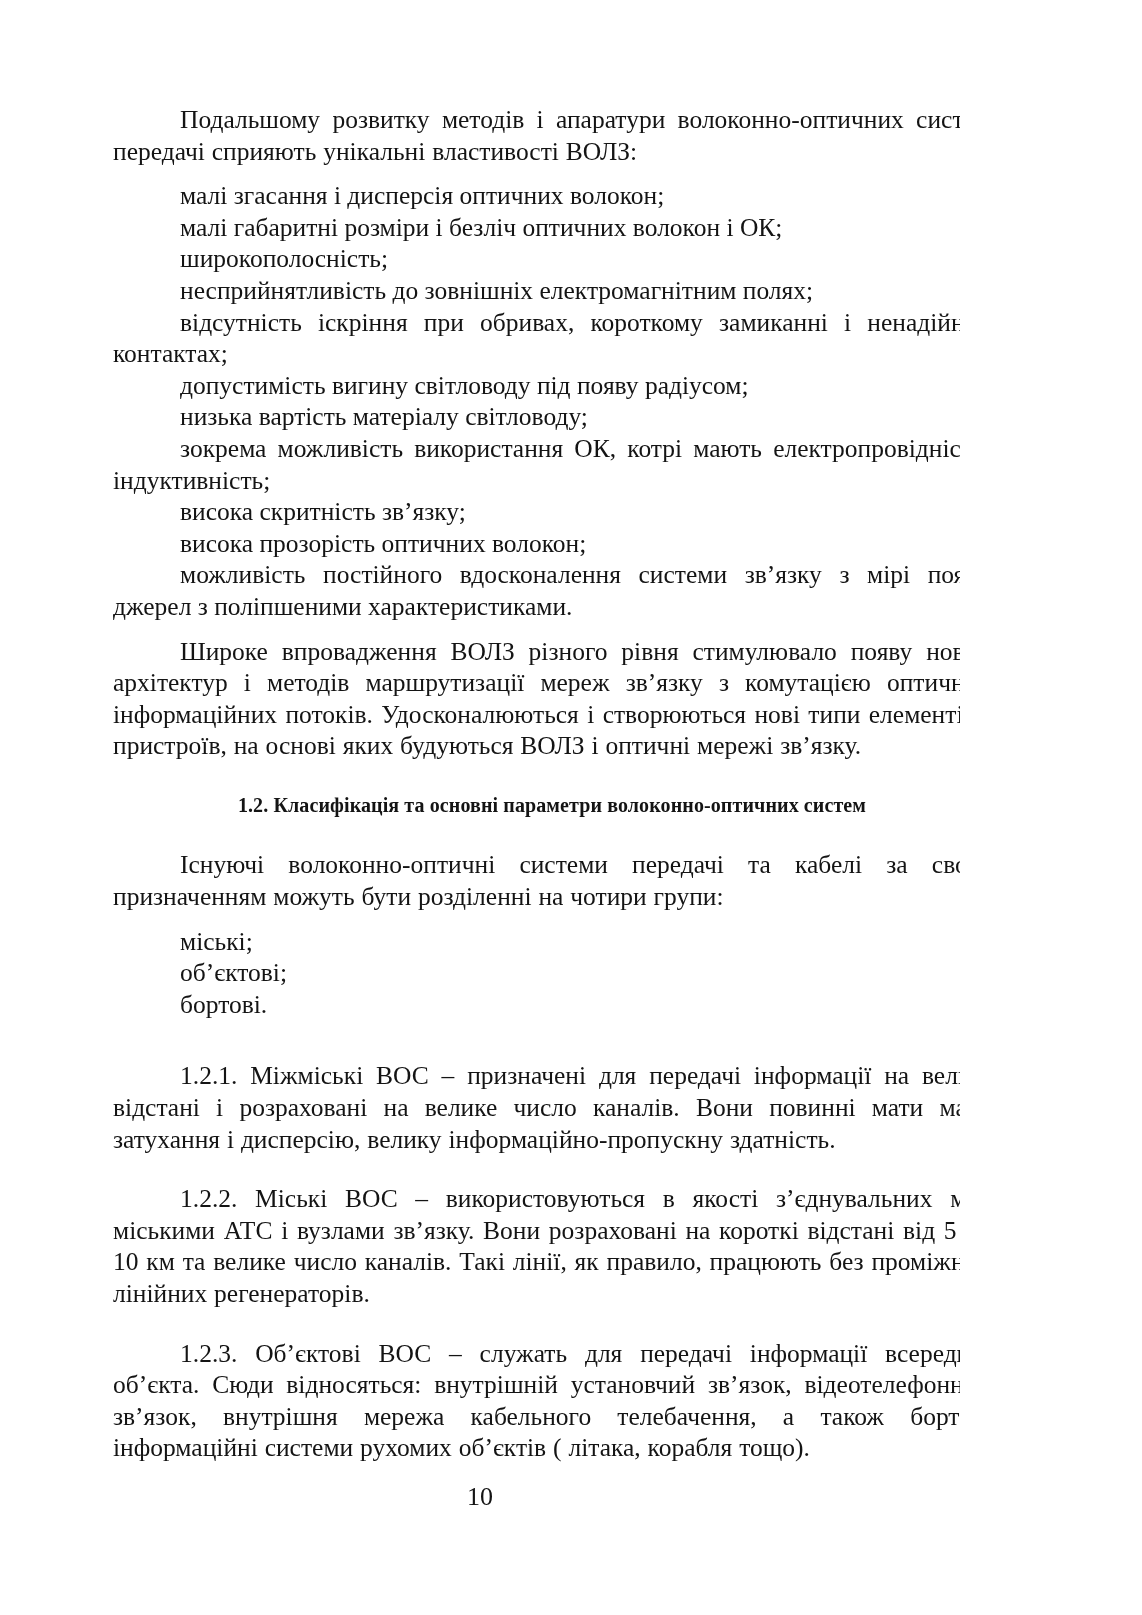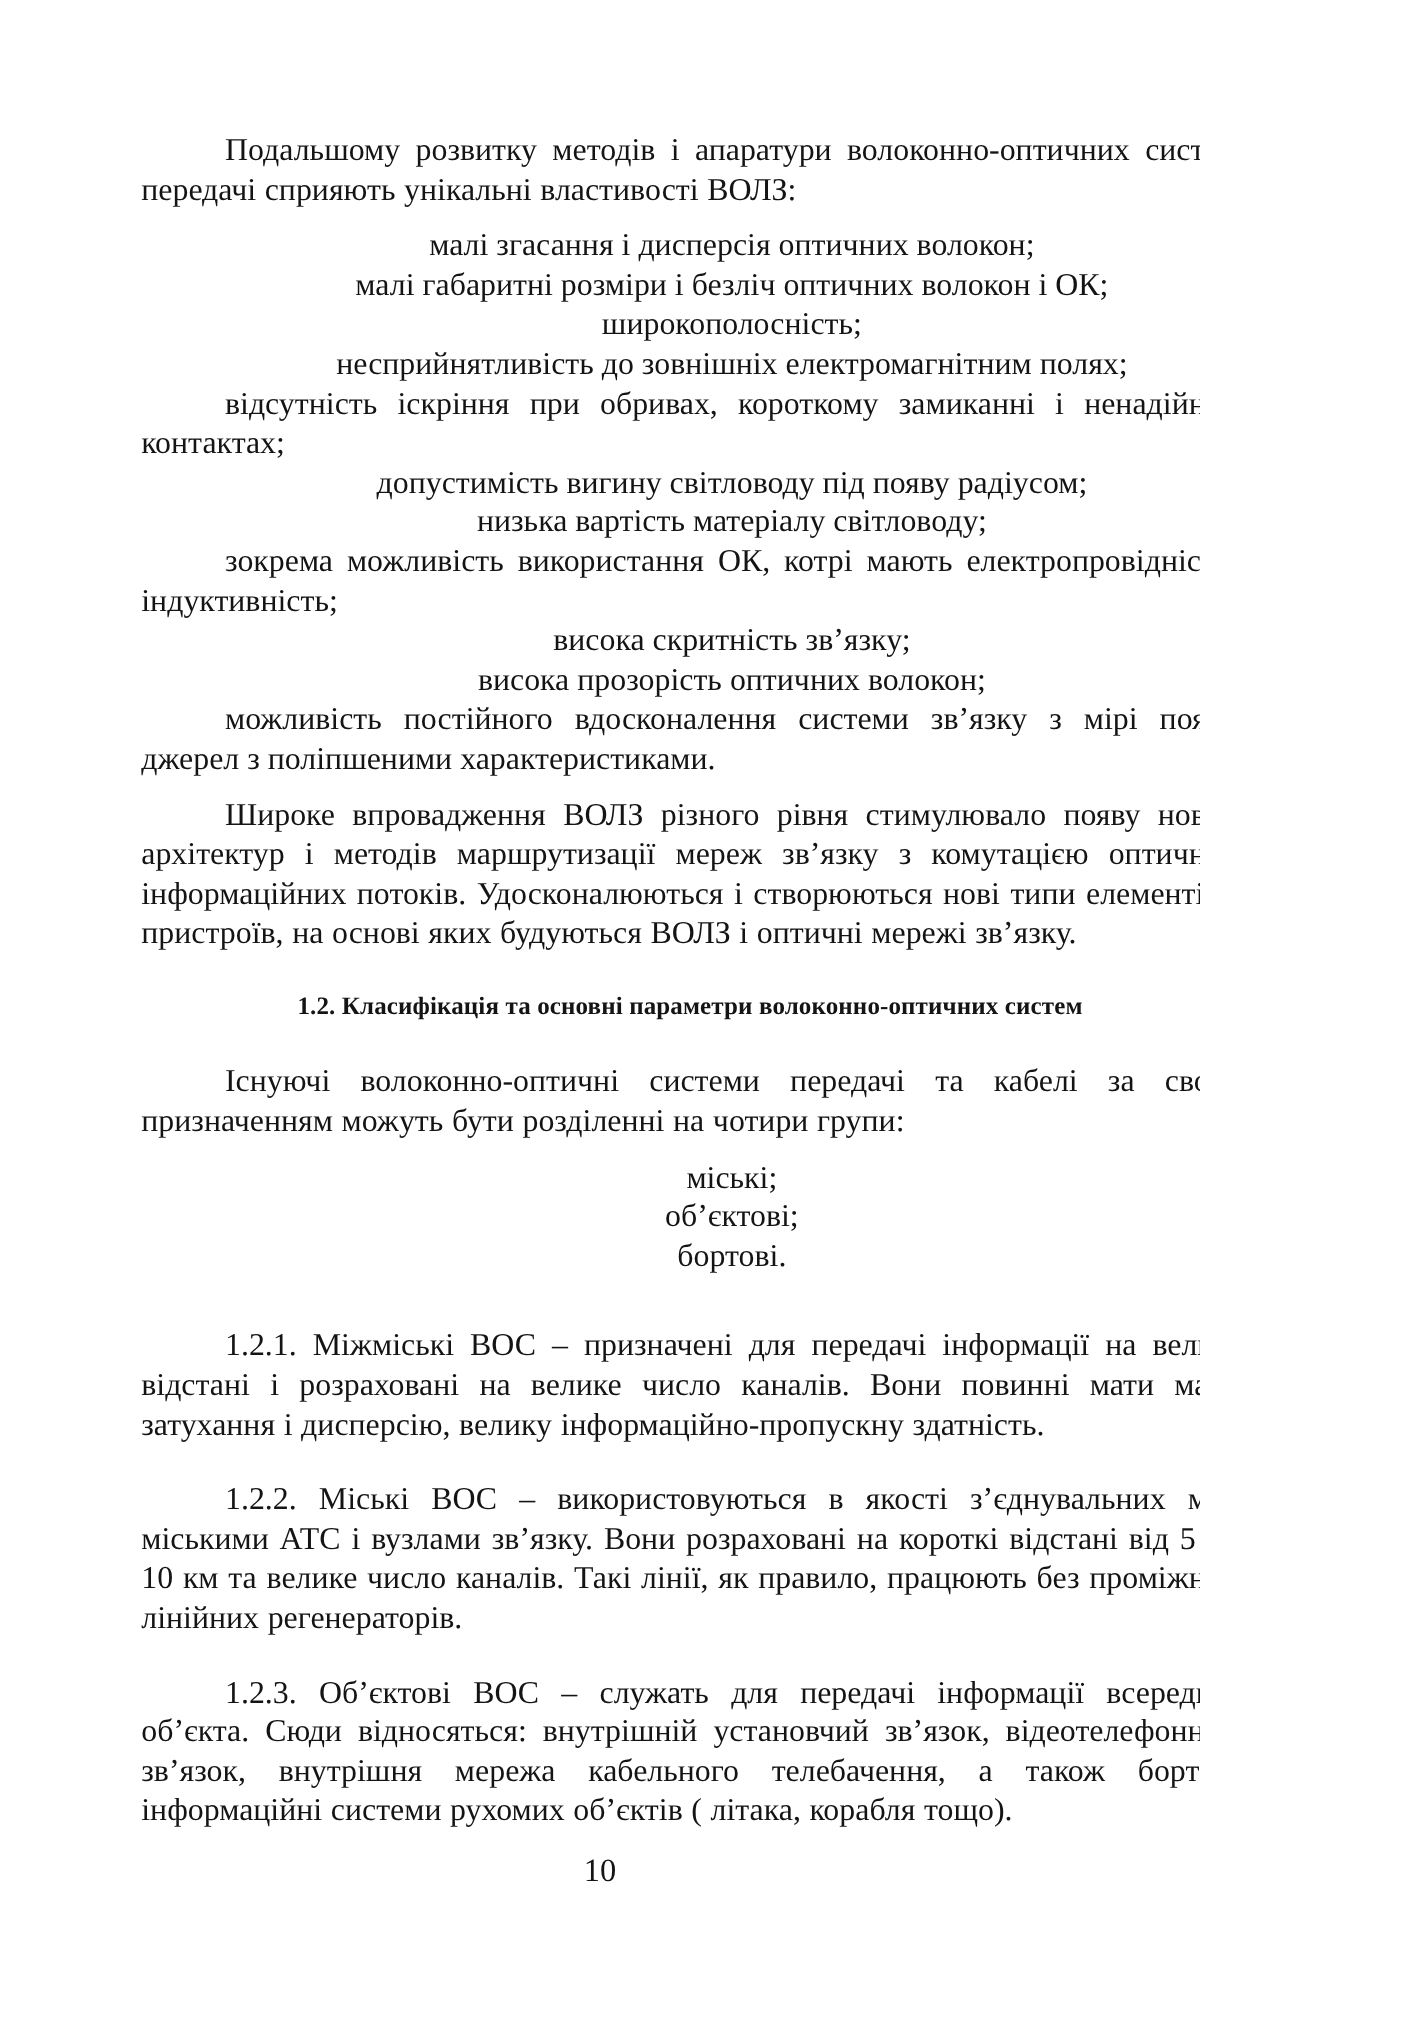--- a/index.html
+++ b/index.html
@@ -34,21 +34,21 @@
     text-indent: 67px;
     text-justify: inter-word;
     hyphens: none;
     word-spacing: 0.02em;
   }
   
   p.list-item {
     margin: 0;
     font-size: 25.5px;
     line-height: 31.6px;
-    text-align: center;
+    text-align: left;
     text-indent: 67px;
     white-space: nowrap;
   }
   
   p.list-item.wrap {
     white-space: normal;
     text-align: justify;
   }
   .gap-sm { height: 13px; }
   .gap-md { height: 28px; }

